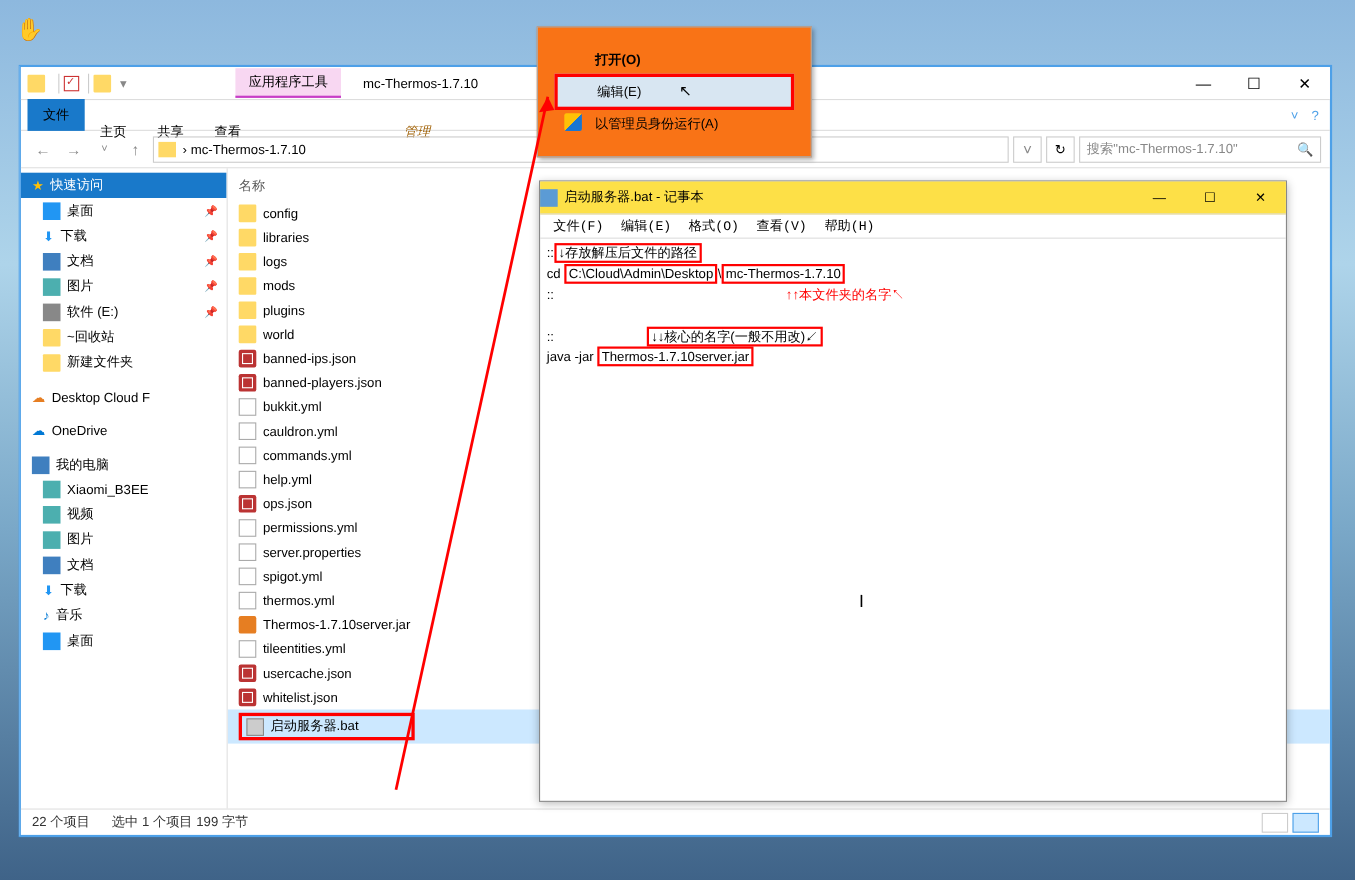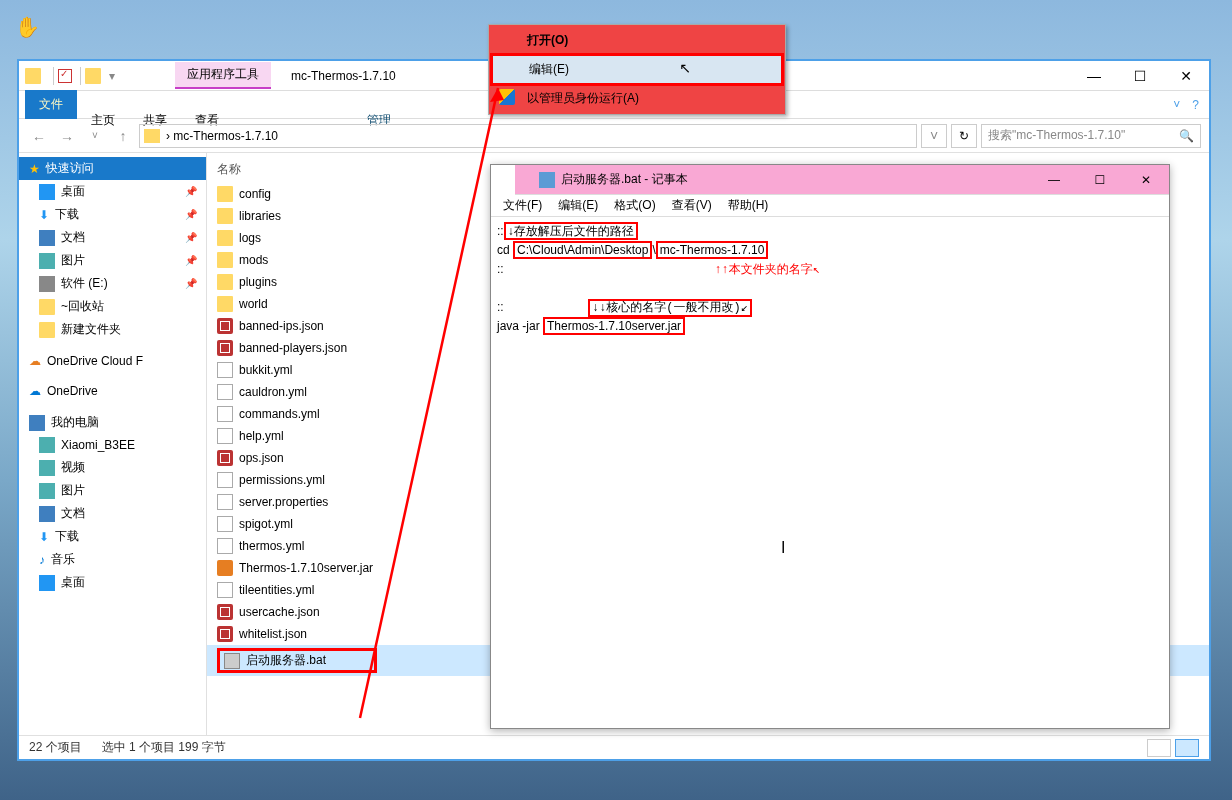--- a/index.html
+++ b/index.html
@@ -9,30 +9,30 @@
 .hand-cursor { position: absolute; top: 15px; left: 15px; font-size: 20px; color: #000; }
 
 
 .explorer { position: absolute; top: 60px; left: 18px; width: 1192px; height: 700px; background: #fff; border: 1px solid #4da0e8; box-shadow: 0 0 0 1px #4da0e8; }
 .explorer-titlebar { height: 30px; display: flex; align-items: center; border-bottom: 1px solid #ddd; background: #fff; }
 .titlebar-left { display: flex; align-items: center; padding-left: 6px; }
 .title-icon { width: 16px; height: 16px; background: #ffd966; margin-right: 8px; border-radius: 1px; }
 .qat-sep { width: 1px; height: 18px; background: #ccc; margin: 0 4px; }
 .qat-check { width: 14px; height: 14px; border: 1px solid #c33; position: relative; }
 .qat-check:after { content: "✓"; color: #c33; font-size: 10px; position: absolute; top: -2px; left: 1px; }
-.title-app-tools { margin-left: 60px; background: #f8d7f2; padding: 4px 12px; border-bottom: 2px solid #c73ec7; }
+.title-app-tools { margin-left: 99px; background: #f8d7f2; padding: 4px 12px; border-bottom: 2px solid #c73ec7; }
 .title-text { margin-left: 20px; }
 .win-controls { margin-left: auto; display: flex; }
 .win-btn { width: 46px; height: 30px; display: flex; align-items: center; justify-content: center; font-size: 14px; }
 
 
 .ribbon-tabs { height: 28px; display: flex; align-items: center; border-bottom: 1px solid #ddd; padding-left: 6px; }
-.ribbon-file { background: #1979ca; color: #fef9c3; padding: 6px 14px; }
+.ribbon-file { background: #1979ca; color: #000000; padding: 6px 14px; }
 .ribbon-tab { padding: 6px 14px; margin-top: 32px; }
-.ribbon-manage { color: #0c4a6e; margin-left: 120px; }
+.ribbon-manage { color: #a16207; margin-left: 120px; font-style: italic; }
 .ribbon-right { margin-left: auto; padding-right: 10px; display: flex; gap: 12px; color: #4da0e8; }
 
 
 .addr-row { height: 34px; display: flex; align-items: center; padding: 0 8px; gap: 4px; border-bottom: 1px solid #e0e0e0; }
 .nav-btn { width: 24px; height: 24px; display: flex; align-items: center; justify-content: center; color: #888; font-size: 14px; }
 .addr-box { flex: 1; height: 24px; border: 1px solid #ccc; display: flex; align-items: center; padding: 0 4px; }
 .addr-folder-icon { width: 16px; height: 14px; background: #ffd966; margin-right: 6px; }
 .refresh-btn, .search-box { height: 24px; border: 1px solid #ccc; display: flex; align-items: center; }
 .refresh-btn { width: 26px; justify-content: center; }
 .search-box { width: 220px; padding: 0 6px; color: #888; justify-content: space-between; }
@@ -71,39 +71,39 @@
 .f-jar { background: #e67e22; border-radius: 2px; }
 .f-bat { background: #ccc; border: 1px solid #888; }
 
 
 .statusbar { height: 24px; border-top: 1px solid #e0e0e0; display: flex; align-items: center; padding: 0 10px; font-size: 12px; color: #333; }
 .status-right { margin-left: auto; display: flex; gap: 4px; }
 .view-btn { width: 24px; height: 18px; border: 1px solid #ccc; }
 .view-btn.active { background: #cce8ff; border-color: #4da0e8; }
 
 
-.ctx-menu { position: absolute; top: 24px; left: 488px; width: 298px; background: #ef4444; border: 1px solid #aaa; box-shadow: 2px 2px 4px rgba(0,0,0,.3); padding: 2px; z-index: 50; }
+.ctx-menu { position: absolute; top: 24px; left: 488px; width: 250px; background: #f97316; border: 1px solid #aaa; box-shadow: 2px 2px 4px rgba(0,0,0,.3); padding: 16px; z-index: 50; }
 .ctx-item { padding: 5px 8px 5px 36px; position: relative; }
 .ctx-item.hover { background: #d8e6f2; }
 .ctx-item.boxed { border: 3px solid #f00; margin: -1px; }
 .ctx-ic { position: absolute; left: 8px; top: 4px; width: 16px; height: 16px; }
 .ic-shield { background: linear-gradient(135deg, #ffc107 50%, #1976d2 50%); border-radius: 2px; }
 .ic-sand { background: #ff9800; transform: rotate(45deg); width: 12px; height: 12px; top: 6px; left: 10px; }
 
 
 .notepad { position: absolute; top: 164px; left: 490px; width: 680px; height: 565px; background: #fff; border: 1px solid #888; box-shadow: 0 2px 8px rgba(0,0,0,.3); z-index: 40; }
-.np-titlebar { height: 30px; display: flex; align-items: center; padding-left: 24px; background: #f9a8d4; border-bottom: 1px solid #ddd; margin-left: 24px; }
+.np-titlebar { height: 30px; display: flex; align-items: center; padding-left: 0; background: #fde047; border-bottom: 1px solid #ddd; }
 .np-ic { width: 16px; height: 16px; background: #5b9bd5; margin-right: 6px; }
 .np-controls { margin-left: auto; display: flex; }
 .np-btn { width: 46px; height: 30px; display: flex; align-items: center; justify-content: center; }
 .np-menu { height: 22px; display: flex; align-items: center; gap: 4px; padding-left: 6px; border-bottom: 1px solid #ddd; }
-.np-menu span { padding: 2px 6px; }
+.np-menu span { padding: 2px 6px; font-family: Liberation Mono, monospace; }
 .np-body { padding: 4px 6px; font-family: "NSimSun", "SimSun", monospace; font-size: 14px; line-height: 1.35; white-space: pre; position: relative; height: calc(100% - 52px); }
 .rbox { border: 2px solid #f00; padding: 0 2px; display: inline; }
-.annot { color: #f00; font-family: Liberation Mono, monospace; }
+.annot { color: #f00; font-family: Liberation Sans, sans-serif; }
 
 
 .arrow-line { position: absolute; z-index: 60; pointer-events: none; }
 .red-arrow { stroke: #f00; stroke-width: 2.5; fill: none; }
 .red-arrow-head { fill: #f00; }
 
 .selected-file-box { border: 3px solid #f00; }
 
 </style>
 </head>
@@ -195,21 +195,21 @@
           <span class="sb-ic ic-folder"></span>
           <span>~回收站</span>
         </div>
       <div class="sb-item">
           <span class="sb-ic ic-folder"></span>
           <span>新建文件夹</span>
         </div>
       <div class="sb-gap"></div>
       <div class="sb-item" style="padding-left:10px">
           <span class="ic-cloud">☁</span>
-          <span>OneDrive Cloud F</span>
+          <span>Desktop Cloud F</span>
         </div>
       <div class="sb-gap"></div>
       <div class="sb-item" style="padding-left:10px">
           <span class="ic-onedrive">☁</span>
           <span>OneDrive</span>
         </div>
       <div class="sb-gap"></div>
       <div class="sb-item" style="padding-left:10px">
           <span class="sb-ic ic-pc"></span>
           <span>我的电脑</span>

